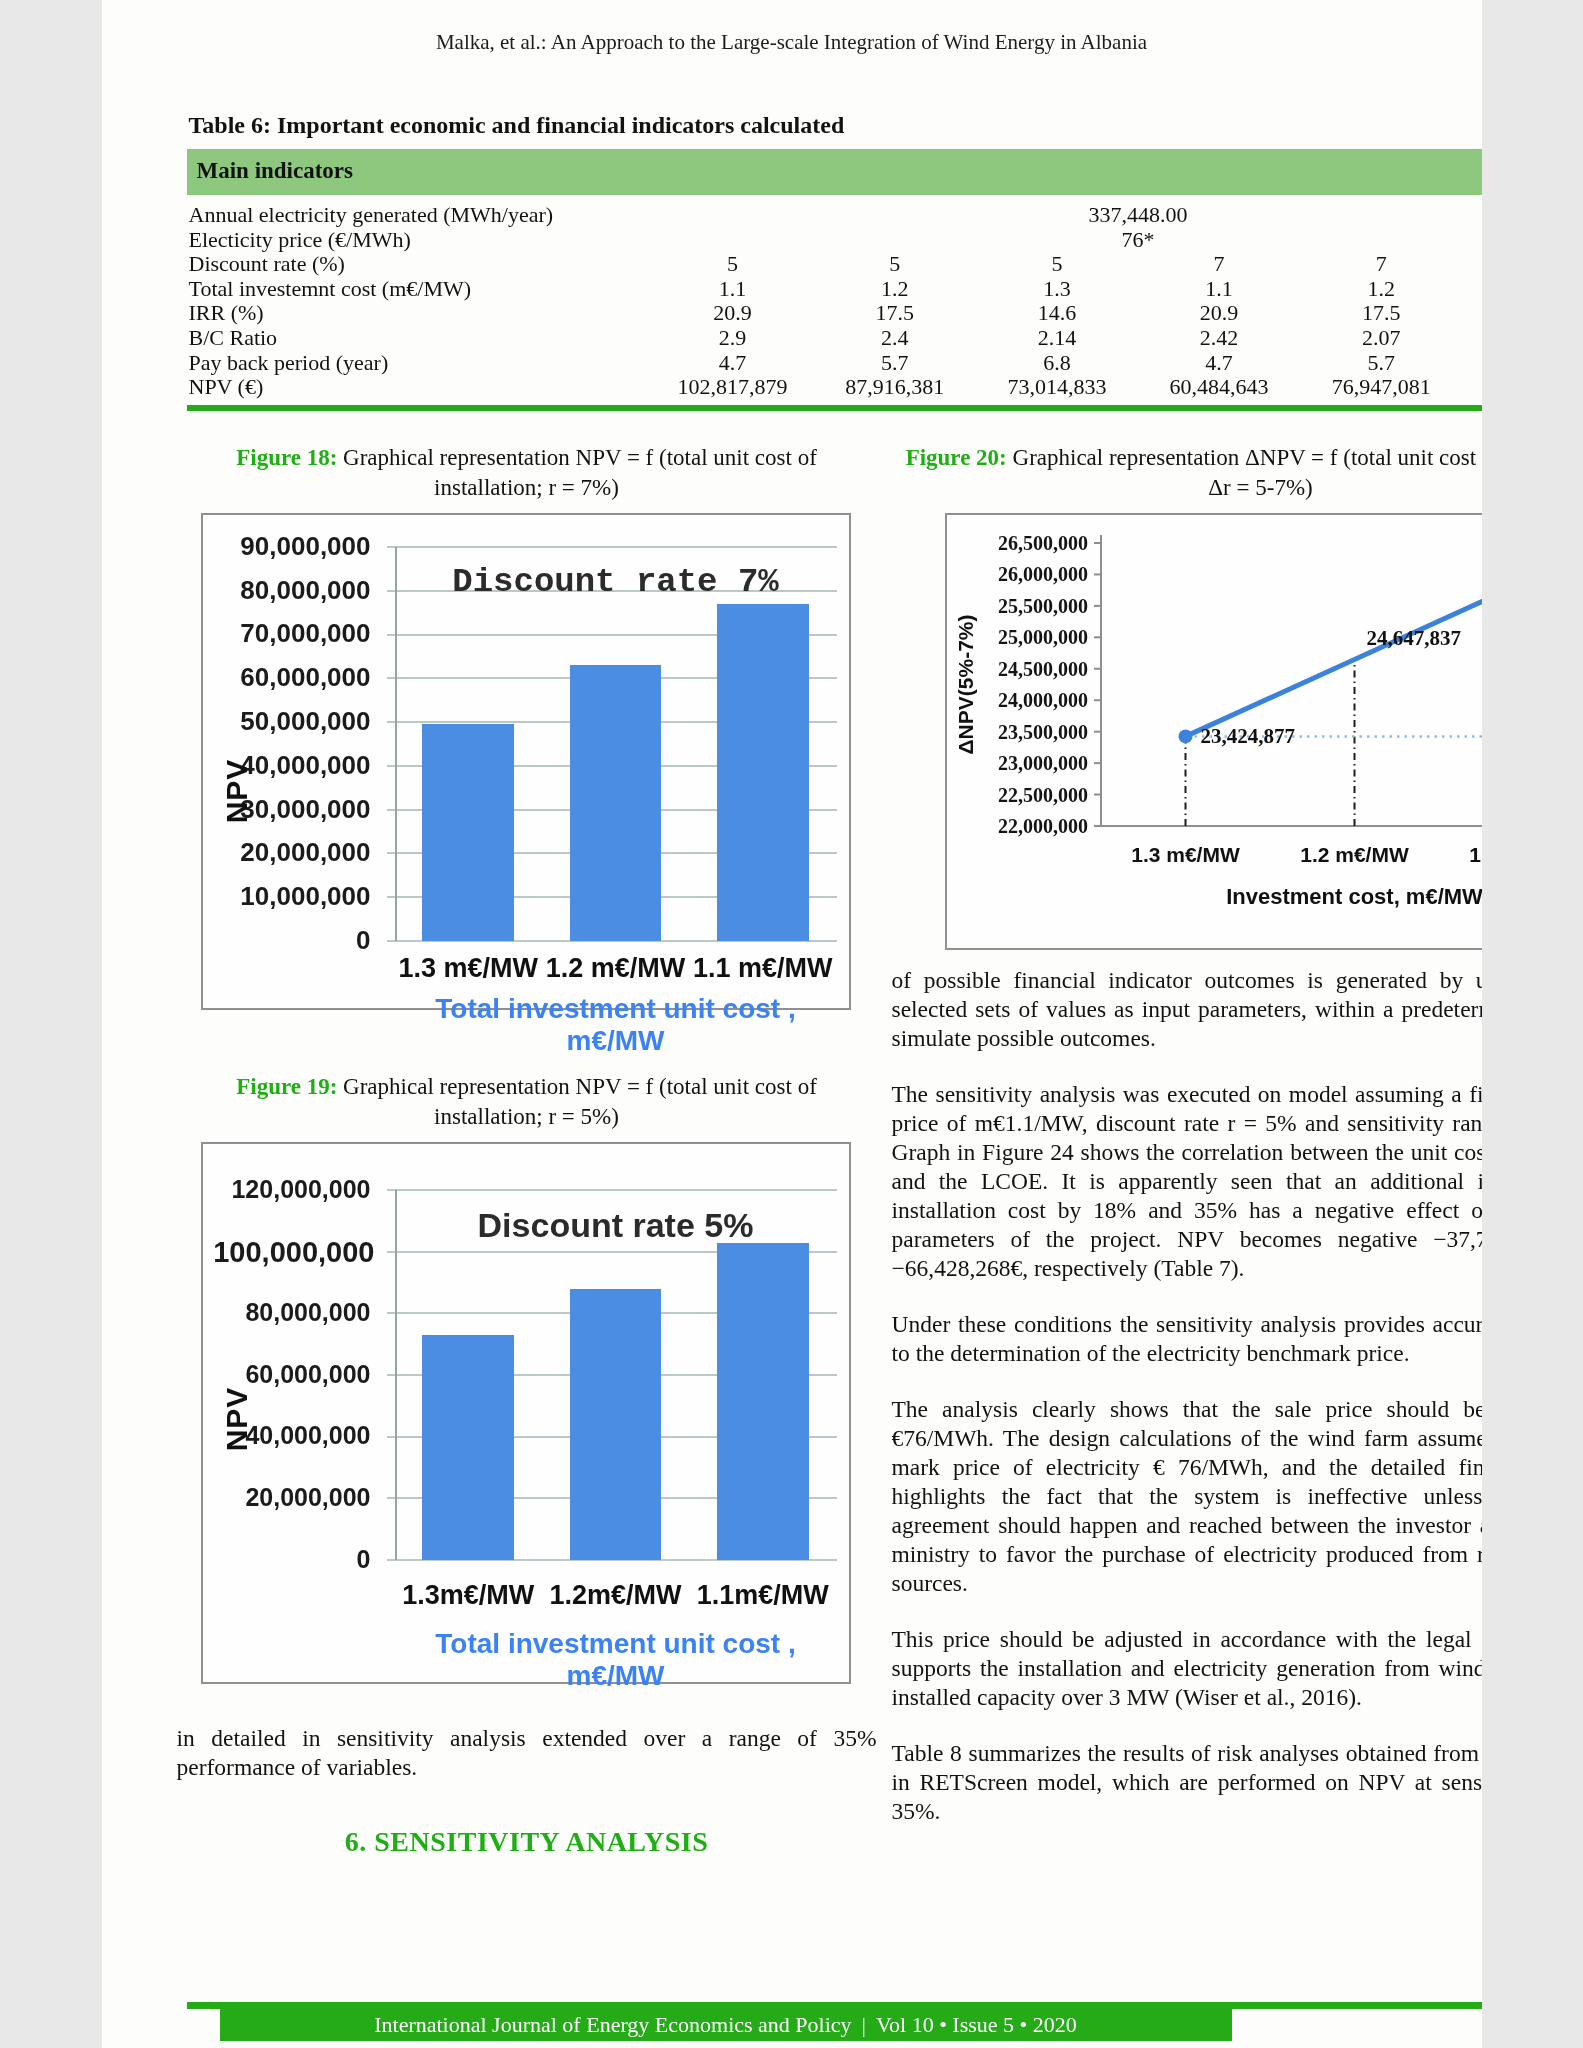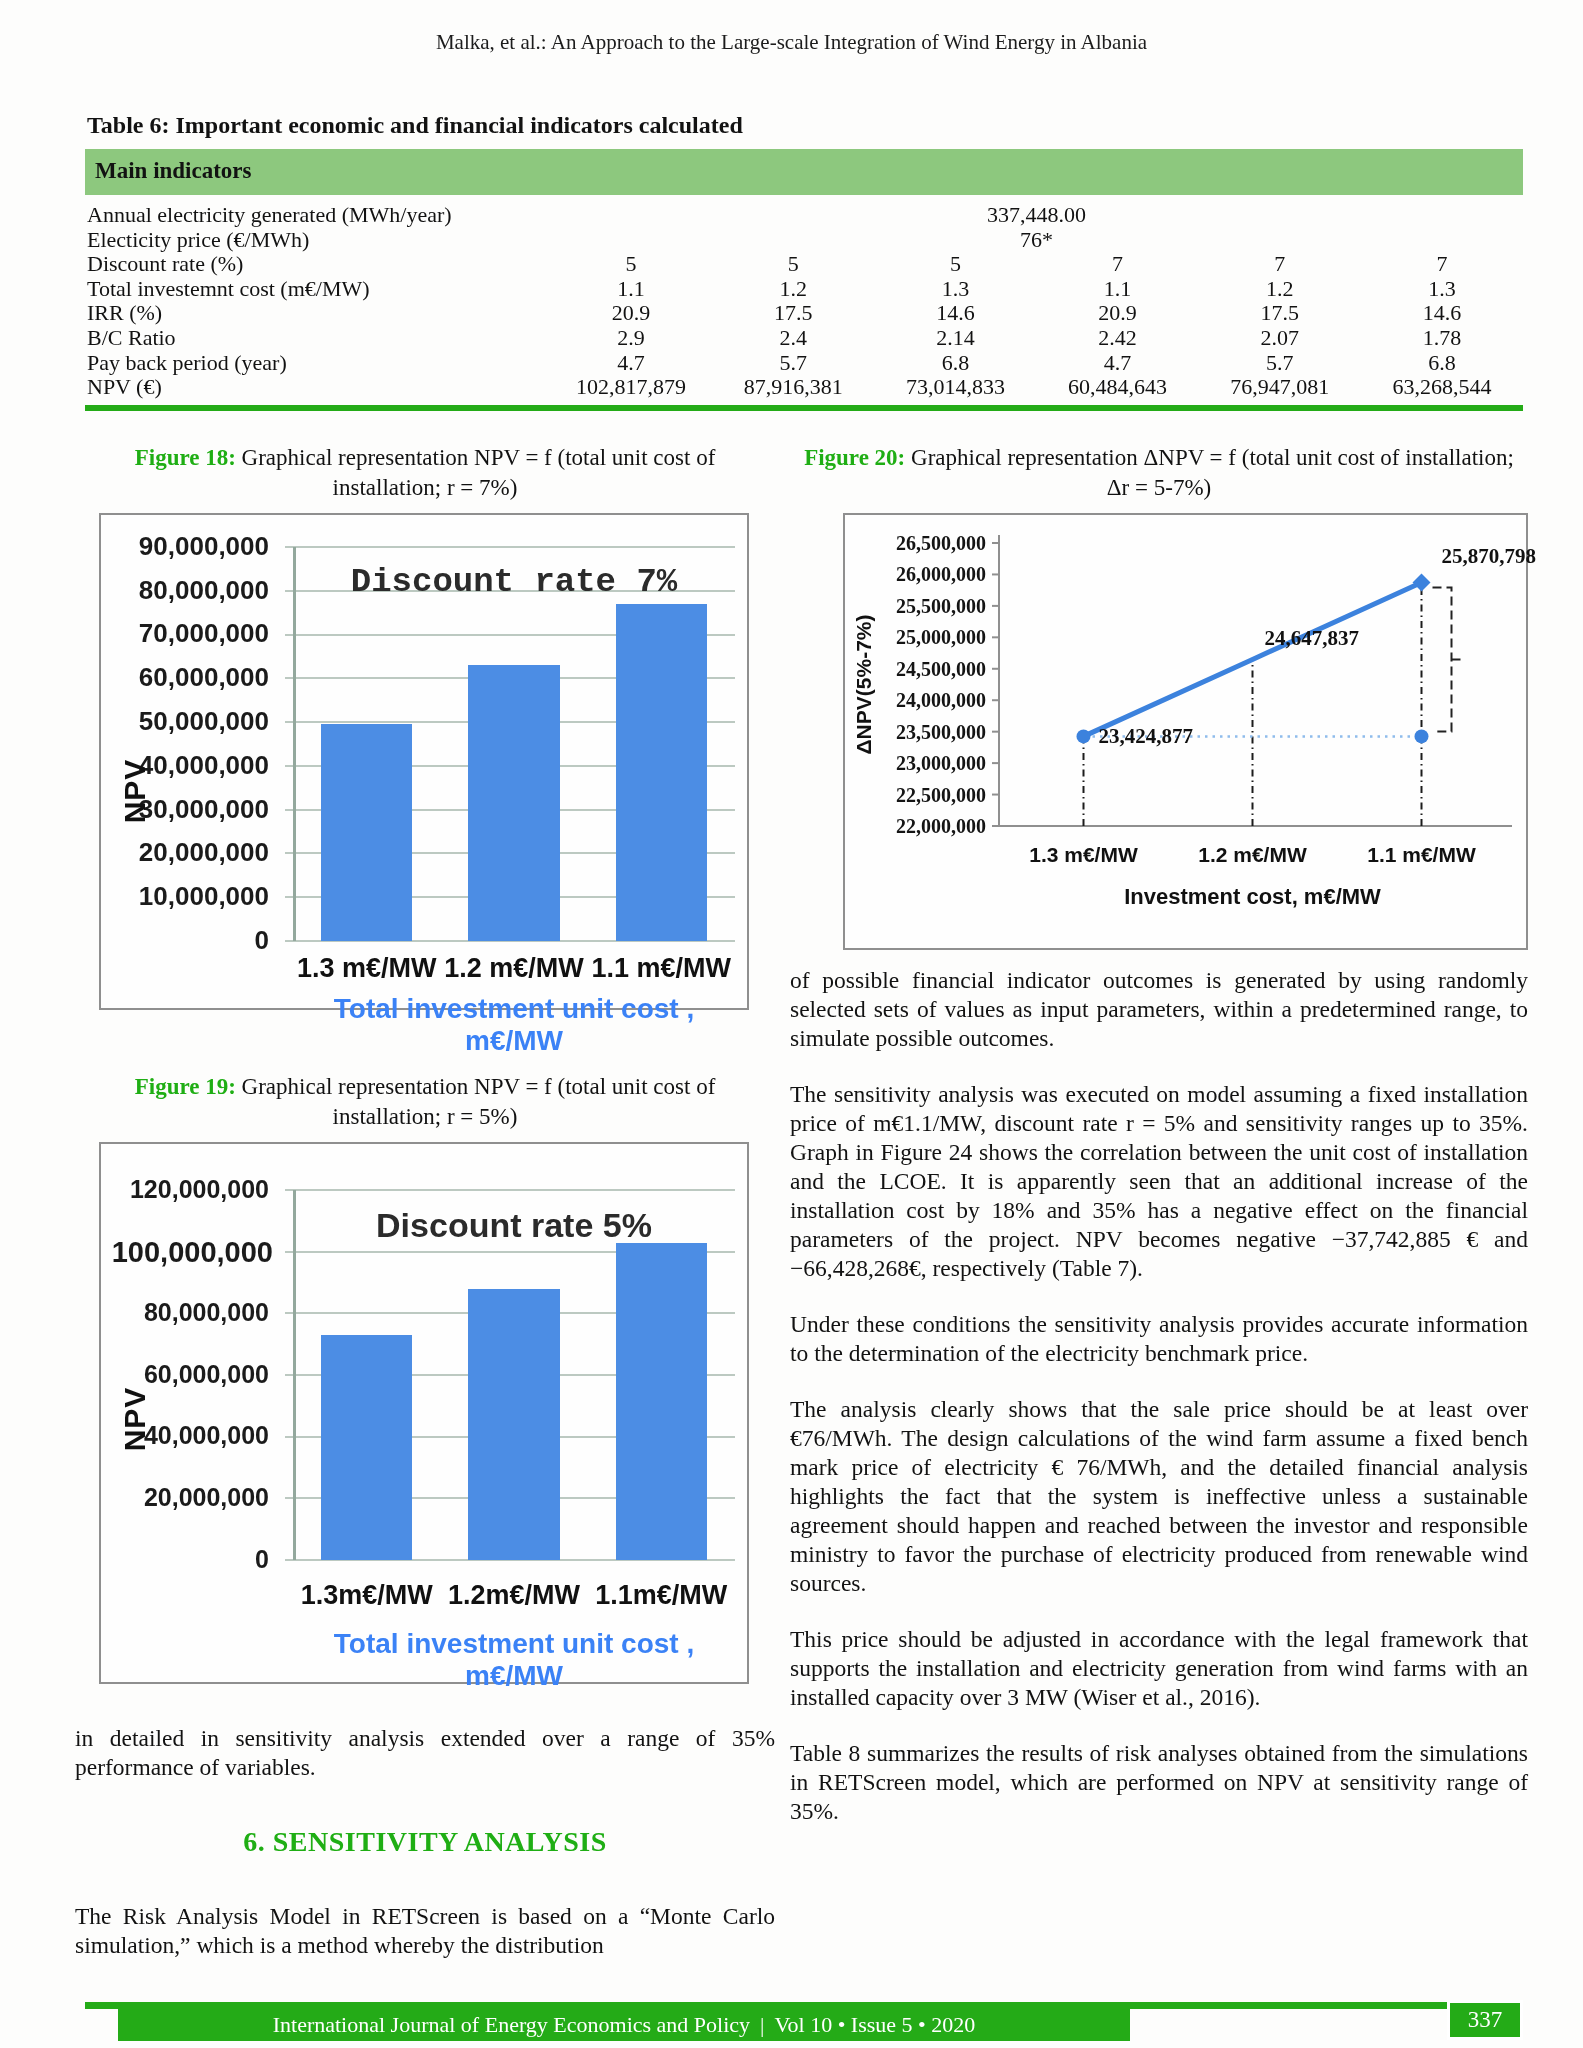--- a/index.html
+++ b/index.html
@@ -1,16 +1,16 @@
 <!DOCTYPE html>
 <html><head>
 <meta charset="utf-8">
 <style>
   html,body{margin:0;padding:0;background:#e8e8e8;}
-  .page{position:relative;width:1583px;height:2048px;background:#fdfdfc;margin:0 auto;overflow:hidden;
+  .page{position:relative;width:1380px;height:2048px;background:#fdfdfc;margin:0 auto;overflow:hidden;
         font-family:"Liberation Serif", serif;color:#121212;}
   .running-head{position:absolute;top:30px;left:0;width:100%;text-align:center;font-size:21px;color:#1c1c1c;}
 
   
   .table-section{position:absolute;top:112px;left:85px;width:1438px;}
   .table-title{font-weight:bold;font-size:24px;margin:0 0 10px 2px;}
   .table-banner{background:#8dc87e;font-weight:bold;font-size:23px;padding:9px 0 9px 10px;height:28px;}
   .trow{display:grid;grid-template-columns:465px repeat(6,1fr);font-size:22px;line-height:24.6px;}
   .trow .tlabel{text-align:left;padding-left:2px;}
   .trow .tval{text-align:center;}
@@ -201,21 +201,20 @@
           <div class="bar" style="width: 91.3467px; left: 514.66px; top: 98.9782px; height: 317.022px;"></div>
           <div class="catlab" style="left: 486.667px; width: 147.333px; top: 436px; font-size: 27px;">1.1m€/MW</div>
           <div class="bar-title" style="left: 192px; width: 442px; top: 62px; font-size: 34px;">Discount rate 5%</div>
           <div class="xtitle" style="left: 192px; width: 442px; top: 484px; font-size: 28px;">Total investment unit cost , m€/MW</div>
           <div class="bar-ylabel" style="left: 34px; top: 275.4px;">NPV</div>
         </div>
 
       <div class="gap40"></div>
       <p class="body-text">in detailed in sensitivity analysis extended over a range of 35% performance of variables.</p>
       <h2 class="section-heading">6. SENSITIVITY ANALYSIS</h2>
-      <p class="body-text">The Risk Analysis Model in RETScreen is based on a “Monte Carlo simulation,” which is a method whereby the distribution</p>
     </div>
 
     <div class="col-right">
       <div class="caption" style="width:720px;"><span class="cap-green">Figure 20:</span><span> Graphical representation ΔNPV = f (total unit cost of installation; Δr = 5-7%)</span></div>
       <div class="chart-box" id="chart-fig20"><svg width="681" height="433" viewBox="0 0 681 433" style="overflow: visible;">
             <line x1="154" y1="20" x2="154" y2="311" stroke="#8f8f8f" stroke-width="2"></line>
             <line x1="154" y1="311" x2="667" y2="311" stroke="#8f8f8f" stroke-width="2"></line>
             <line x1="147" y1="28" x2="154" y2="28" stroke="#8f8f8f" stroke-width="2"></line>
             <text x="141" y="35" text-anchor="end" font-size="20" font-weight="bold" fill="#141414">26,500,000</text>
             <line x1="147" y1="59.44444444444444" x2="154" y2="59.44444444444444" stroke="#8f8f8f" stroke-width="2"></line>

